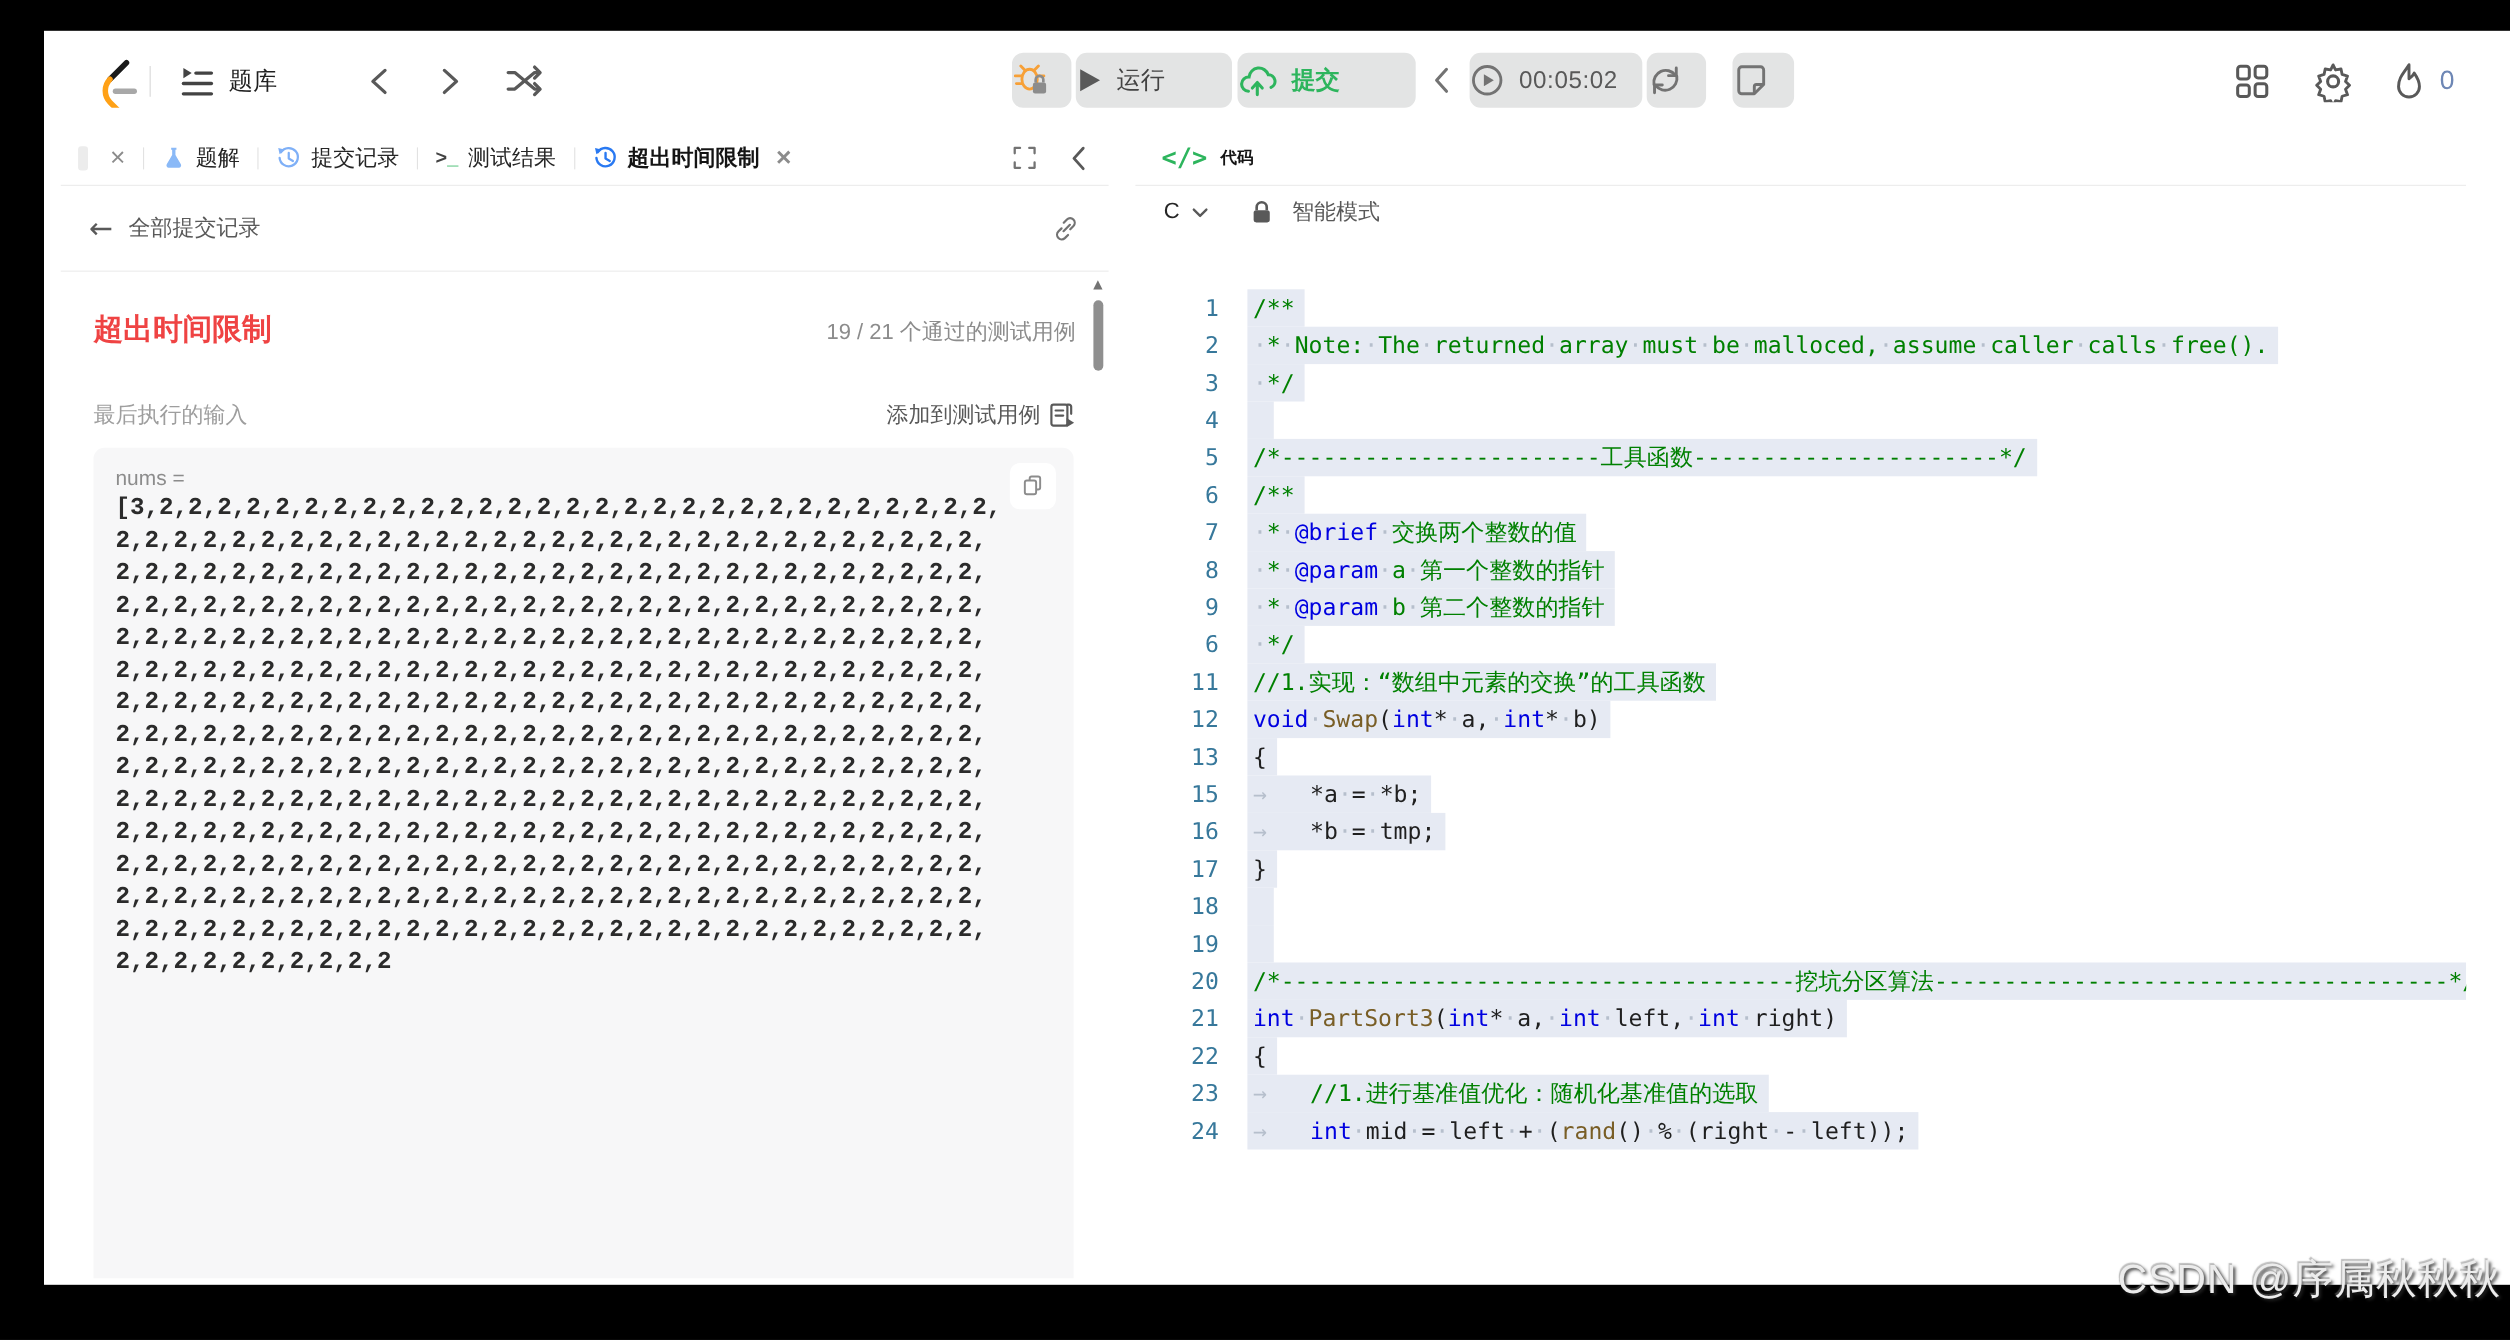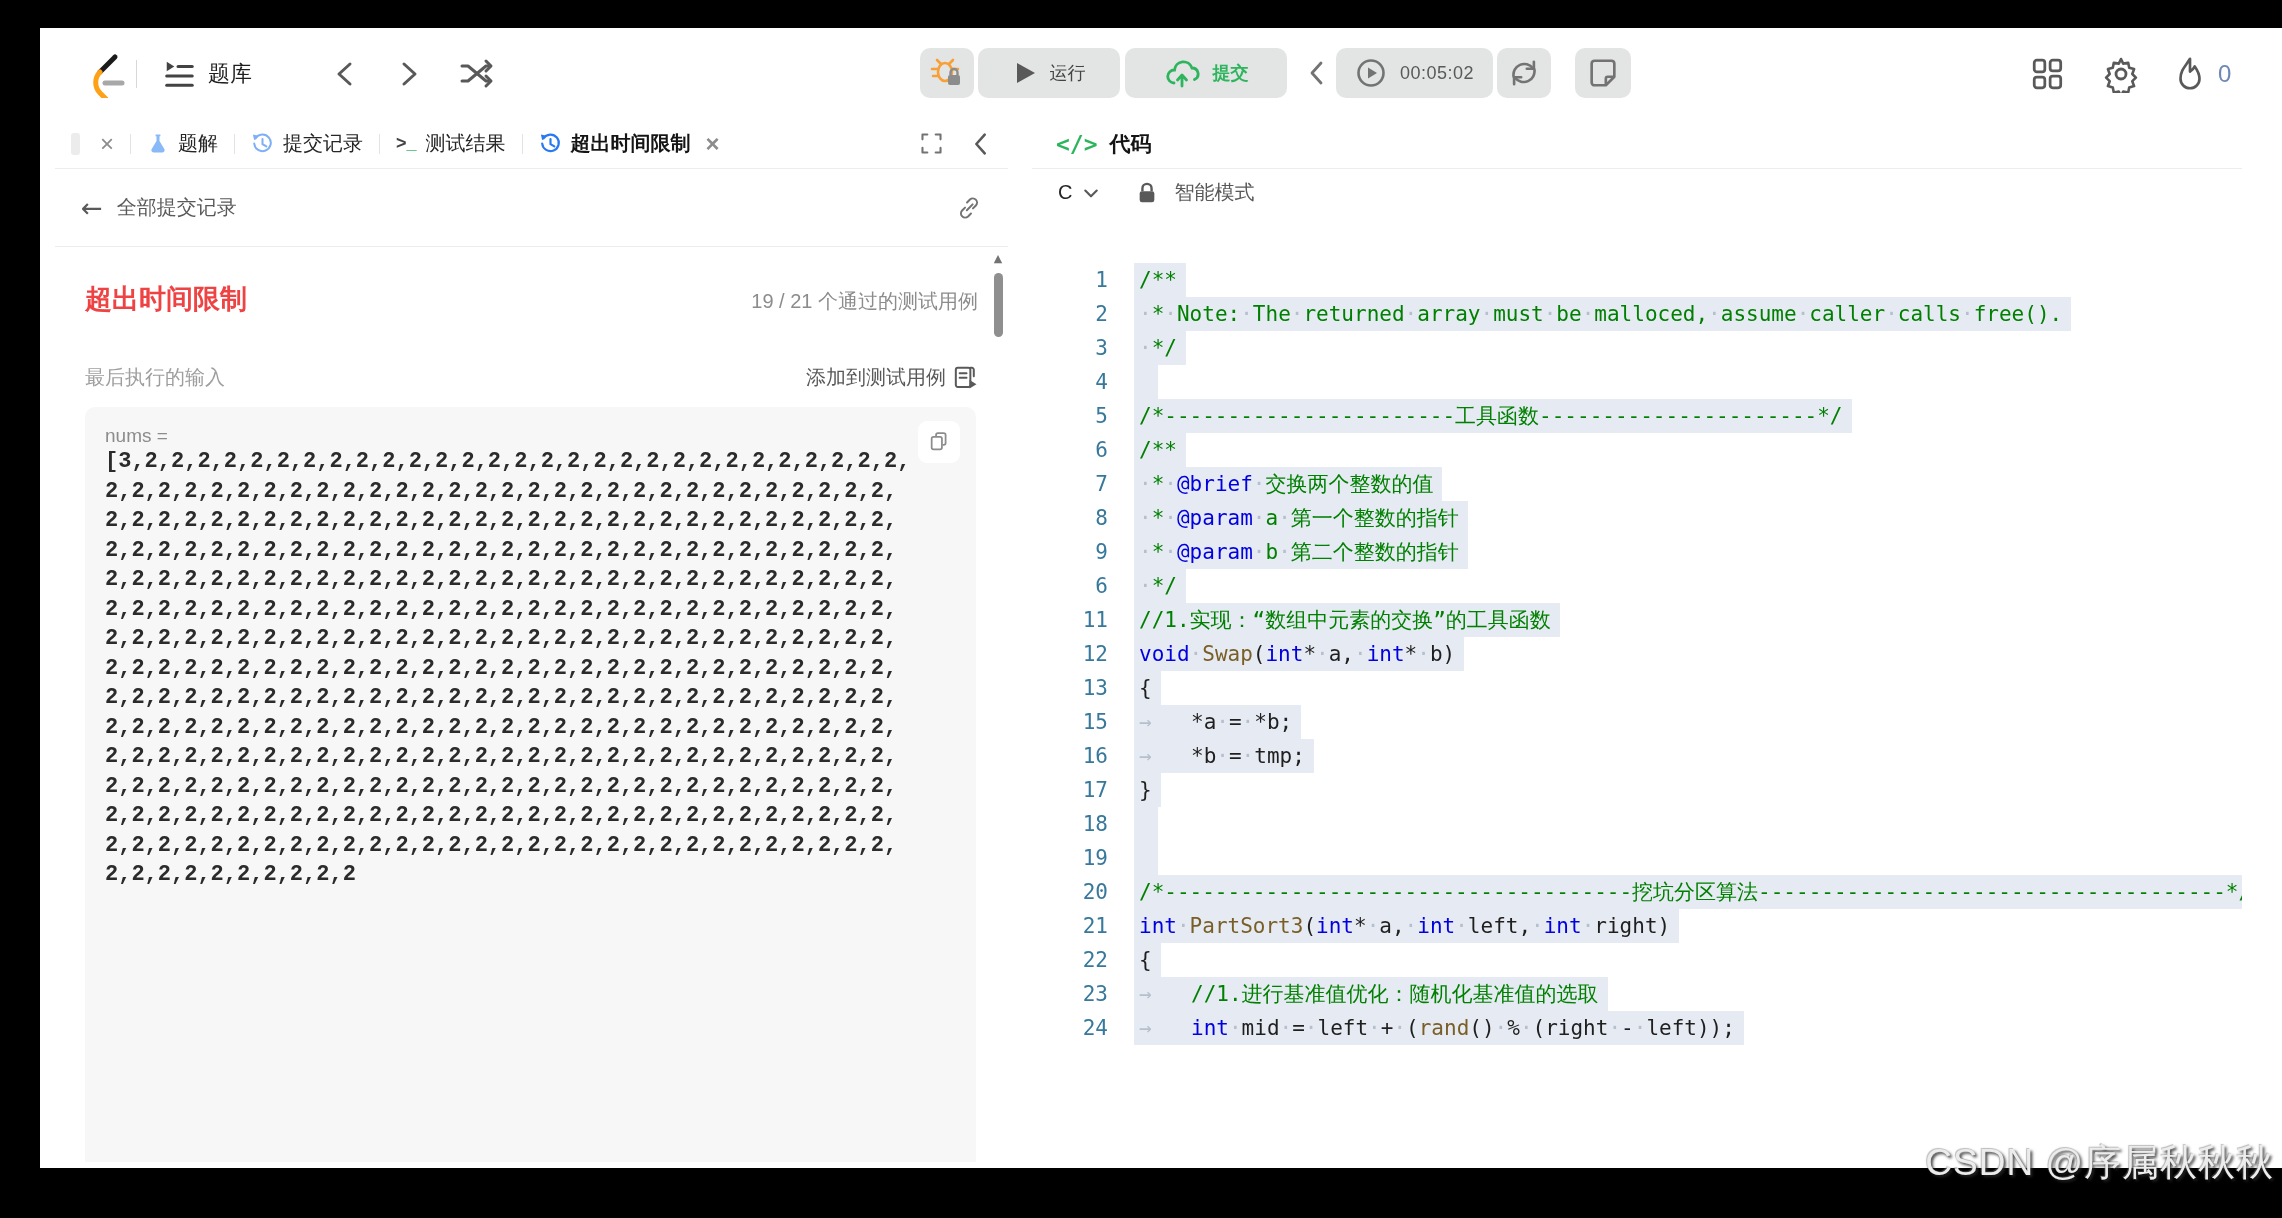--- a/index.html
+++ b/index.html
@@ -6,21 +6,21 @@
   body{width:2282px;height:1218px;position:relative;overflow:hidden;
        font-family:"Liberation Sans","DejaVu Sans",sans-serif;color:#262626;}
   #app{position:absolute;left:40px;top:28px;width:2202px;height:1140px;background:#ffffff;padding-left:44px;}
   .ic{display:inline-flex;align-items:center;justify-content:center;}
   svg{display:block;}
   
   .topbar{position:absolute;top:0;left:0;right:0;height:91px;}
   .logo{position:absolute;left:46px;top:24px;}
   .tb-sep{position:absolute;left:96px;top:32px;width:1px;height:28px;background:#d8d8d8;}
   .tb-item{position:absolute;top:0;height:91px;display:flex;align-items:center;gap:12px;color:#1f1f1f;font-size:22px;}
-  .tb-btn{position:absolute;top:20px;height:50px;border-radius:10px;background:#e3e4e4;display:flex;align-items:center;justify-content:center;gap:13px;font-size:18px;color:#434343;}
+  .tb-btn{position:absolute;top:20px;height:50px;border-radius:10px;background:#e3e4e4;display:flex;align-items:center;justify-content:flex-start;gap:13px;font-size:22px;color:#434343;}
   .tb-btn.green{color:#2db55d;font-weight:bold;}
   .timer-txt{color:#595959;letter-spacing:.5px;}
   .streak0{font-size:24px;color:#6e87b5;}
   
   .panel{position:absolute;top:91px;height:1043px;background:#fff;border-radius:12px;overflow:hidden;}
   #left-panel{left:15px;width:953px;}
   #right-panel{left:992px;width:1210px;}
   .tabbar{height:49px;display:flex;align-items:center;padding:0 16px;border-bottom:1px solid #ececec;}
   .vsep{width:1px;height:20px;background:#e2e2e2;margin:0 16px;}
   .tab{display:flex;align-items:center;gap:9px;font-size:20px;color:#262626;white-space:nowrap;}
@@ -40,21 +40,21 @@
   .case-box{position:absolute;left:30px;right:32px;top:288px;bottom:-12px;background:#f7f7f8;border-radius:10px;padding:18px 20px;overflow:hidden;}
   .case-label{color:#8c8c8c;font-size:19px;}
   .copy-btn{position:absolute;right:16px;top:14px;width:42px;height:42px;background:#fff;border-radius:9px;display:flex;align-items:center;justify-content:center;}
   .nums{width:812px;font-family:Liberation Mono, monospace;font-size:22px;line-height:29.5px;font-weight:600;color:#2b2b2b;word-break:break-all;}
   .lp-scroll{position:absolute;right:3px;top:133px;width:14px;text-align:center;}
   .lp-scroll .tri{font-size:11px;color:#737373;font-family:"DejaVu Sans",sans-serif;}
   .thumb{width:9px;height:64px;background:#8f8f8f;border-radius:5px;margin:8px auto 0;}
   
   .code-tabbar{height:49px;display:flex;align-items:center;padding:0 24px;border-bottom:1px solid #ececec;gap:12px;}
   .codeglyph{color:#2db55d;font-size:23px;font-weight:bold;font-family:"DejaVu Sans Mono",monospace;}
-  .code-tab-label{font-size:21px;font-weight:bold;color:#141414;}
+  .code-tab-label{font-size:15px;font-weight:bold;color:#141414;}
   .mode-row{height:47px;display:flex;align-items:center;padding:0 26px;gap:10px;font-size:20px;color:#262626;}
   .mode-label{color:#595959;margin-left:6px;}
   .code{position:absolute;left:0;right:0;top:96px;bottom:0;padding-top:48px;font-family:"DejaVu Sans Mono","DejaVu Sans",monospace;font-size:21px;}
   .cl{display:flex;height:34px;line-height:34px;}
   .ln{flex:0 0 76px;text-align:right;padding-right:16px;color:#37789b;}
   .ct{margin-left:10px;background:#e6eaf3;padding:0 9px 0 5px;min-width:10px;white-space:pre;}
   .g{color:#008000;}.b{color:#0000e0;}.f{color:#795E26;}.k{color:#1f1f1f;}
   .ws{color:#b6bfcc;}
   .ind{display:inline-block;width:52px;color:#b6bfcc;}
   

